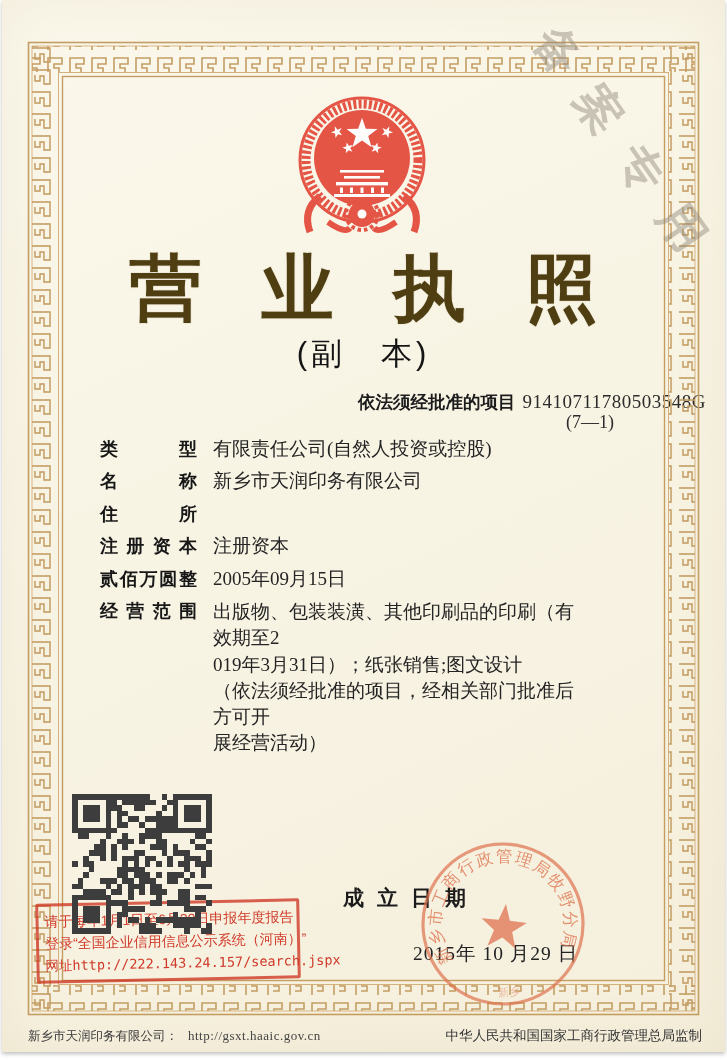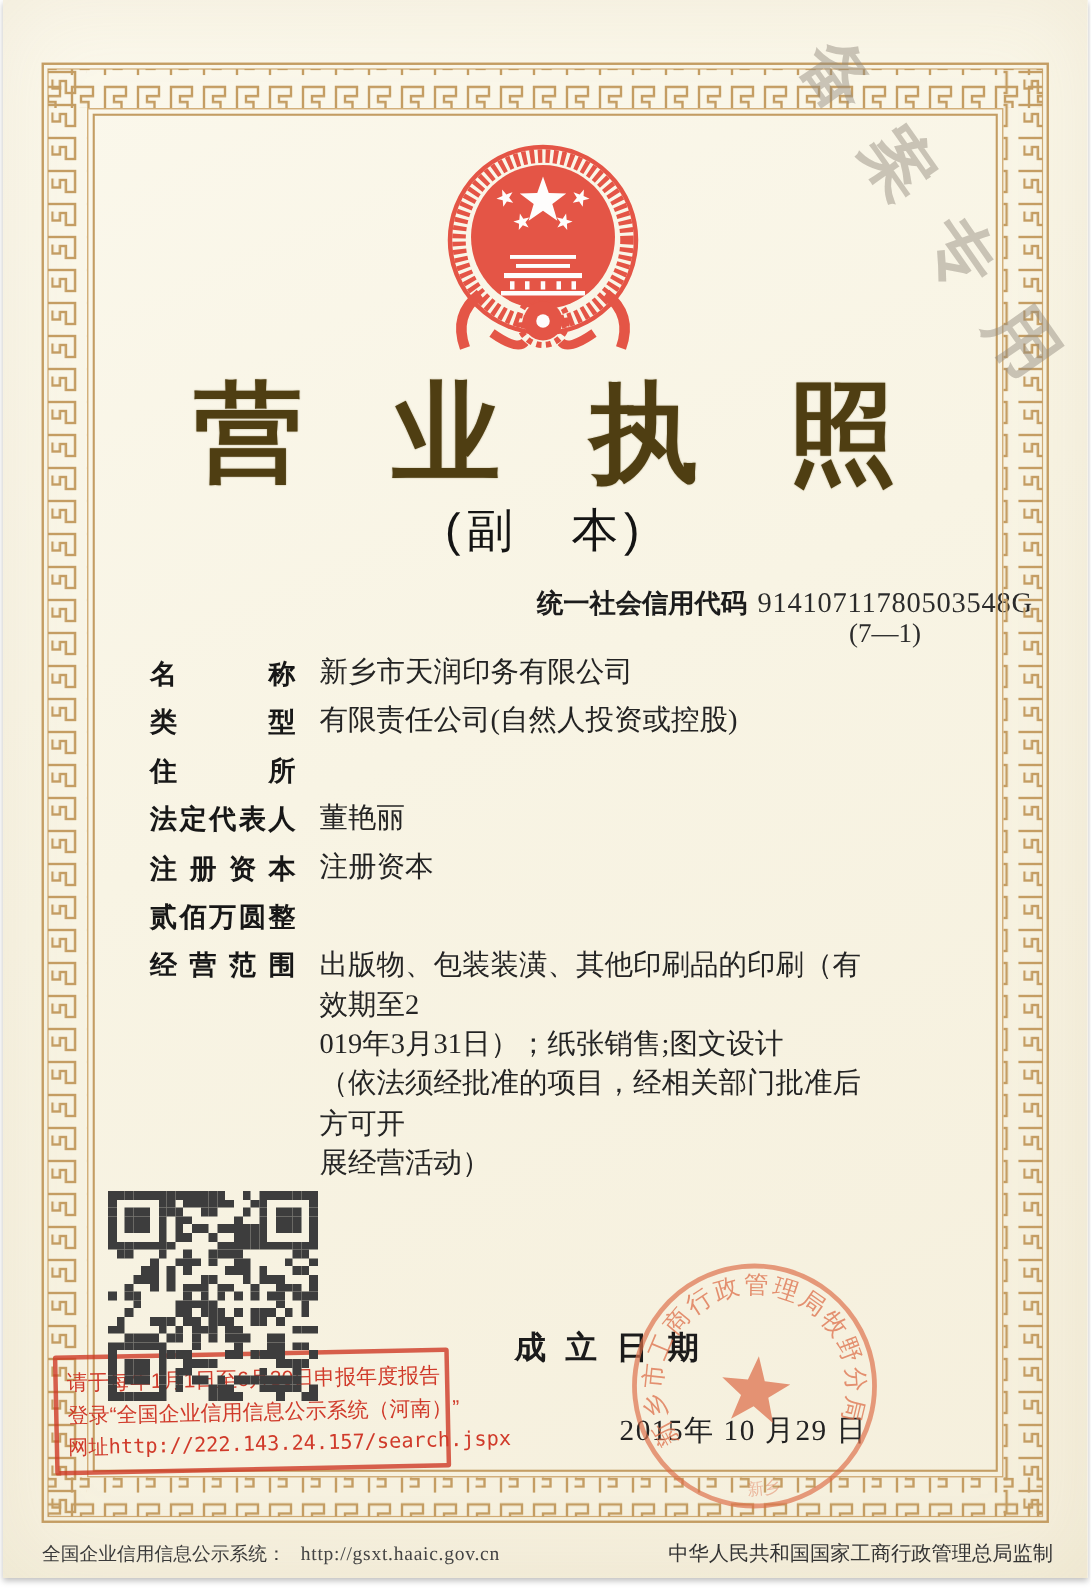--- a/index.html
+++ b/index.html
@@ -131,47 +131,44 @@
     <rect x="91" y="95.5" width="3" height="5.5"></rect>
     <rect x="44" y="102" width="56" height="3"></rect>
     <circle cx="72" cy="122" r="4.5"></circle>
   </g>
 </svg>
 
 <div id="title" class="abs">营业执照</div>
 <div id="subtitle" class="abs">(副　本)</div>
 
 <div id="credit-row" class="abs">
-  <span id="credit-label">统一社会信用代码</span>
+  <span id="credit-label">依法须经批准的项目</span>
   <span id="credit-code">91410711780503548G</span>
 </div>
 <div id="page-no" class="abs">(7—1)</div>
 
 <div id="fields" class="abs">
   <div class="field">
+    <span class="flabel">类型</span>
+    <span class="fvalue">有限责任公司(自然人投资或控股)</span>
+  </div>
+  <div class="field">
     <span class="flabel">名称</span>
     <span class="fvalue">新乡市天润印务有限公司</span>
   </div>
   <div class="field">
-    <span class="flabel">类型</span>
-    <span class="fvalue">有限责任公司(自然人投资或控股)</span>
-  </div>
-  <div class="field">
     <span class="flabel">住所</span>
-  </div>
-  <div class="field">
-    <span class="flabel">法定代表人</span>
-    <span class="fvalue">董艳丽</span>
   </div>
   <div class="field">
     <span class="flabel">注册资本</span>
     <span class="fvalue">注册资本</span>
   </div>
   <div class="field">
     <span class="flabel">贰佰万圆整</span>
+    <span class="fvalue">2005年09月15日</span>
   </div>
   <div class="field">
     <span class="flabel">经营范围</span>
     <span class="fvalue">出版物、包装装潢、其他印刷品的印刷（有效期至2
 019年3月31日）；纸张销售;图文设计
 （依法须经批准的项目，经相关部门批准后方可开
 展经营活动）</span>
   </div>
 </div>
 
@@ -516,16 +513,16 @@
   </g>
 </svg>
 
 <div id="stamp" class="abs">
   <div>请于每年1月1日至6月30日申报年度报告</div>
   <div>登录“全国企业信用信息公示系统（河南）”</div>
   <div class="mono">网址http://222.143.24.157/search.jspx</div>
 </div>
 
 <div id="footer-left" class="abs">
-  <span>全国企业信用信息公示系统：</span>
+  <span>新乡市天润印务有限公司：</span>
   <span class="url">http://gsxt.haaic.gov.cn</span>
 </div>
 <div id="footer-right" class="abs">中华人民共和国国家工商行政管理总局监制</div>
 
 </body></html>

